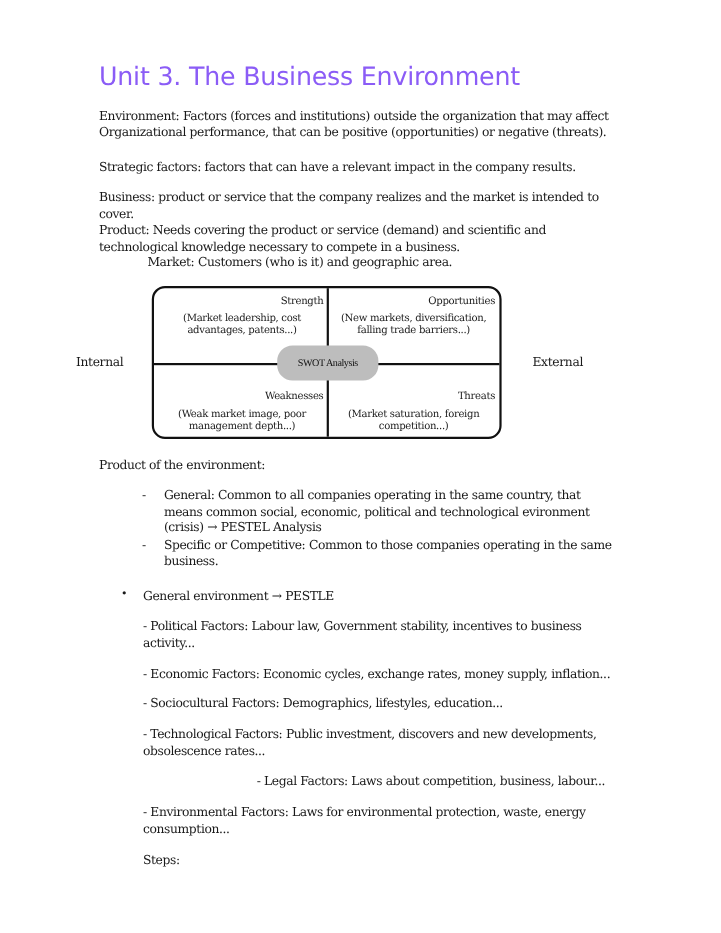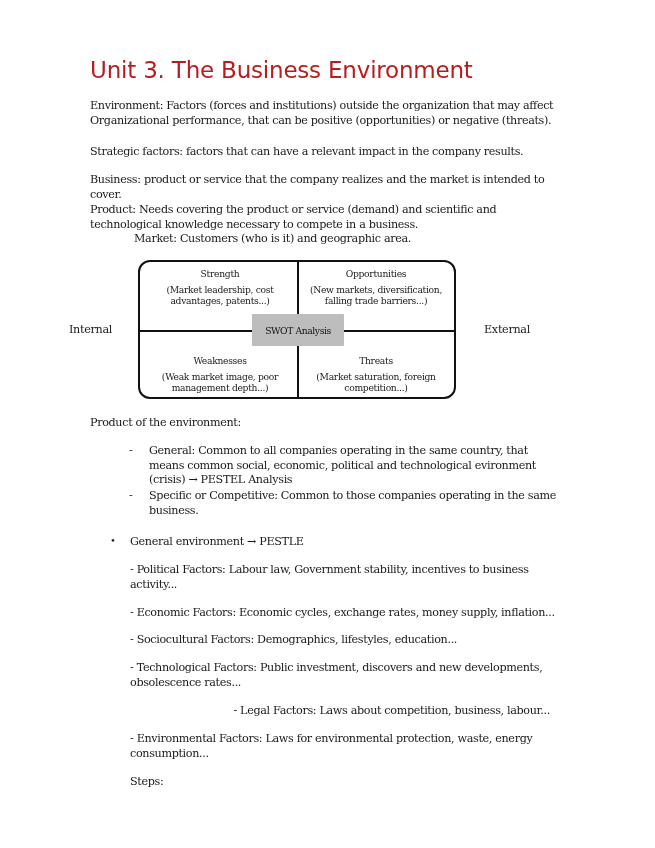--- a/index.html
+++ b/index.html
@@ -3,42 +3,42 @@
 <meta charset="utf-8">
 <style>
   html, body { margin: 0; padding: 0; }
   body {
     width: 655px; height: 848px; background: #ffffff; position: relative; overflow: hidden;
     font-family: "DejaVu Serif", serif; color: #1a1a1a;
   }
   .page { position: absolute; left: 0; top: 0; width: 655px; height: 848px; }
   .title {
     position: absolute; left: 90px; top: 57px;
-    font-family: "DejaVu Sans", sans-serif; font-size: 23px; color: #b91c1c;
+    font-family: "DejaVu Sans", sans-serif; font-size: 23px; color: #8b5cf6;
     letter-spacing: -0.2px; white-space: nowrap;
   }
   .p {
     position: absolute; left: 90px; width: 470px;
     font-size: 11.2px; line-height: 14.6px; letter-spacing: -0.35px;
   }
   .swot {
     position: absolute; left: 138px; top: 260px; width: 318px; height: 139px;
     border: 2px solid #111; border-radius: 12px; box-sizing: border-box;
   }
   .swot .vline { position: absolute; left: 157px; top: 0; width: 2px; height: 100%; background: #111; }
   .swot .hline { position: absolute; left: 0; top: 68px; width: 100%; height: 2px; background: #111; }
   .quad {
     position: absolute; width: 148px; text-align: center;
     font-size: 9.2px; line-height: 11px; letter-spacing: -0.3px;
   }
-  .quad .qt { margin-bottom: 5px; }
+  .quad .qt { margin-bottom: 5px; text-align: right; }
   .pill {
     position: absolute; left: 252px; top: 314px; width: 92px; height: 32px;
-    background: #bdbdbd; border-radius: 1px; display: flex; align-items: center; justify-content: center;
-    font-size: 9.2px; letter-spacing: -0.4px; color: #111;
+    background: #bdbdbd; border-radius: 14px; display: flex; align-items: center; justify-content: center;
+    font-size: 9.2px; letter-spacing: -0.4px; color: #111; font-family: Liberation Serif, serif;
   }
   .side { position: absolute; top: 323px; font-size: 11.2px; letter-spacing: -0.3px; }
   .dash { position: absolute; font-size: 11.2px; }
   .bullet { position: absolute; font-size: 10px; }
 </style>
 </head>
 <body>
 
 <div class="page">
   <div class="title">Unit 3. The Business Environment</div>

